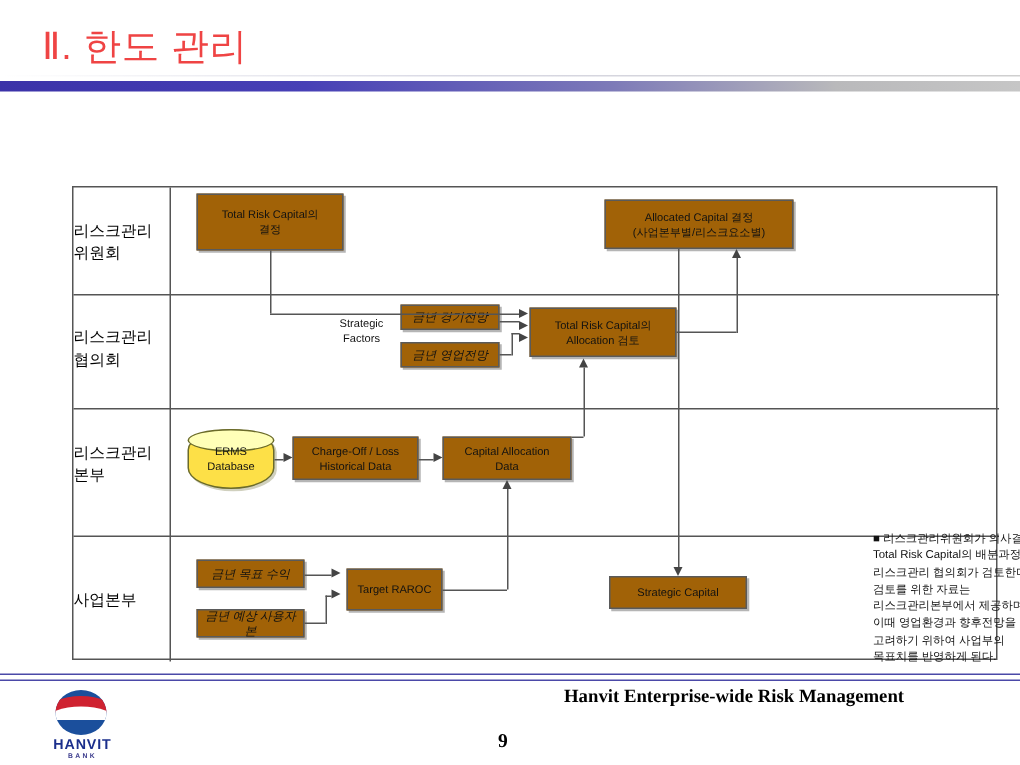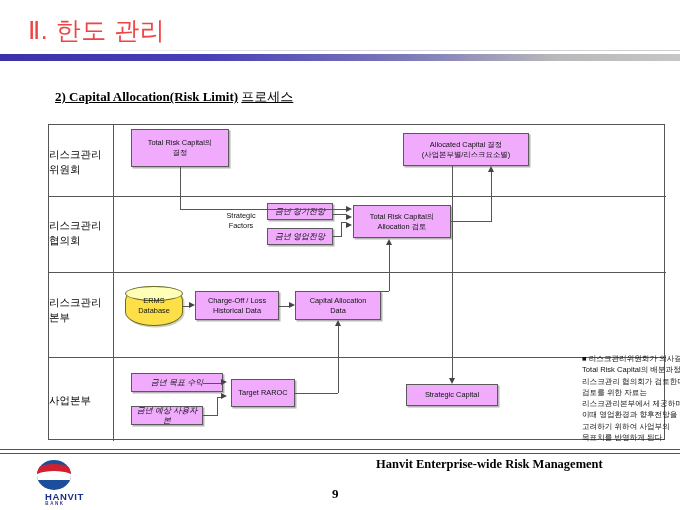--- a/index.html
+++ b/index.html
@@ -45,21 +45,21 @@
 
   .rowlabel{
     position:absolute;left:0;width:64px;text-align:left;
     font-family:"Liberation Sans","DejaVu Sans",sans-serif;
     font-size:10.5px;font-weight:normal;color:#000;line-height:15px;
   }
 
   
   .nbox{
     position:absolute;box-sizing:border-box;
-    background:#f0abfc;border:1px solid #5a5a5a;
+    background:#a16207;border:1px solid #5a5a5a;
     display:flex;align-items:center;justify-content:center;text-align:center;
     font-size:7.4px;line-height:10px;color:#111;
     font-family:"Liberation Sans","DejaVu Sans",sans-serif;
     box-shadow:1.5px 1.5px 0 rgba(120,120,120,.55);
     padding:1px 2px;
   }
   .nbox.kr{font-size:8px;font-style:italic;}
   .plain{
     position:absolute;font-size:7.4px;line-height:9.5px;color:#111;text-align:center;
     font-family:"Liberation Sans","DejaVu Sans",sans-serif;
@@ -111,40 +111,36 @@
   }
   .logo{position:absolute;left:26px;top:460px;width:58px;height:46px;}
   .logo .ball{
     position:absolute;left:11px;top:0;width:34px;height:30px;border-radius:50%;
     background:#1b4f9c;overflow:hidden;
   }
   .logo .ball .red{position:absolute;left:-6px;top:4px;width:46px;height:11px;
     background:#cf2230;border-radius:50%/100% 100% 0 0;}
   .logo .ball .white{position:absolute;left:-6px;top:11px;width:46px;height:9px;
     background:#ffffff;border-radius:50%/100% 100% 0 0;}
-  .logo .name{position:absolute;left:0;top:31px;width:58px;text-align:right;
+  .logo .name{position:absolute;left:0;top:31px;width:58px;text-align:center;
     font-size:9.5px;font-weight:bold;color:#1b2f8c;letter-spacing:.6px;
     font-family:"Liberation Sans","DejaVu Sans",sans-serif;}
   .logo .sub{position:absolute;left:0;top:41px;width:58px;text-align:center;
     font-size:4.5px;font-weight:bold;color:#3a3a8c;letter-spacing:1.6px;
     font-family:"Liberation Sans","DejaVu Sans",sans-serif;}
 </style>
 </head>
 <body>
 
 <div class="slide">
 
   <div class="title">Ⅱ. 한도 관리</div>
   <div class="header-rule-thin"></div>
   <div class="header-rule"></div>
 
-  <div class="subtitle">
-    <span class="en">2) Capital Allocation(Risk Limit)</span>
-    <span class="kr">프로세스</span>
-  </div>
 
   <div class="frame">
 
     <div class="rowline" style="top:71px;"></div>
     <div class="rowline" style="top:147px;"></div>
     <div class="rowline" style="top:232px;"></div>
     <div class="collline"></div>
 
     <div class="rowlabel" style="top:22px;">
       <div>리스크관리</div>
@@ -209,21 +205,21 @@
       </div>
     </div>
 
     <div class="nbox" style="left:246px;top:166px;width:86px;height:29px;">
       <div>
         <div>Capital Allocation</div>
         <div>Data</div>
       </div>
     </div>
 
-    <div class="nbox kr" style="left:82px;top:248px;width:92px;height:19px;">
+    <div class="nbox kr" style="left:82px;top:248px;width:72px;height:19px;">
       <span>금년 목표 수익</span>
     </div>
     <div class="nbox kr" style="left:82px;top:281px;width:72px;height:19px;">
       <span>금년 예상 사용자본</span>
     </div>
     <div class="nbox" style="left:182px;top:254px;width:64px;height:28px;">
       <span>Target RAROC</span>
     </div>
     <div class="nbox" style="left:357px;top:259px;width:92px;height:22px;">
       <span>Strategic Capital</span>

